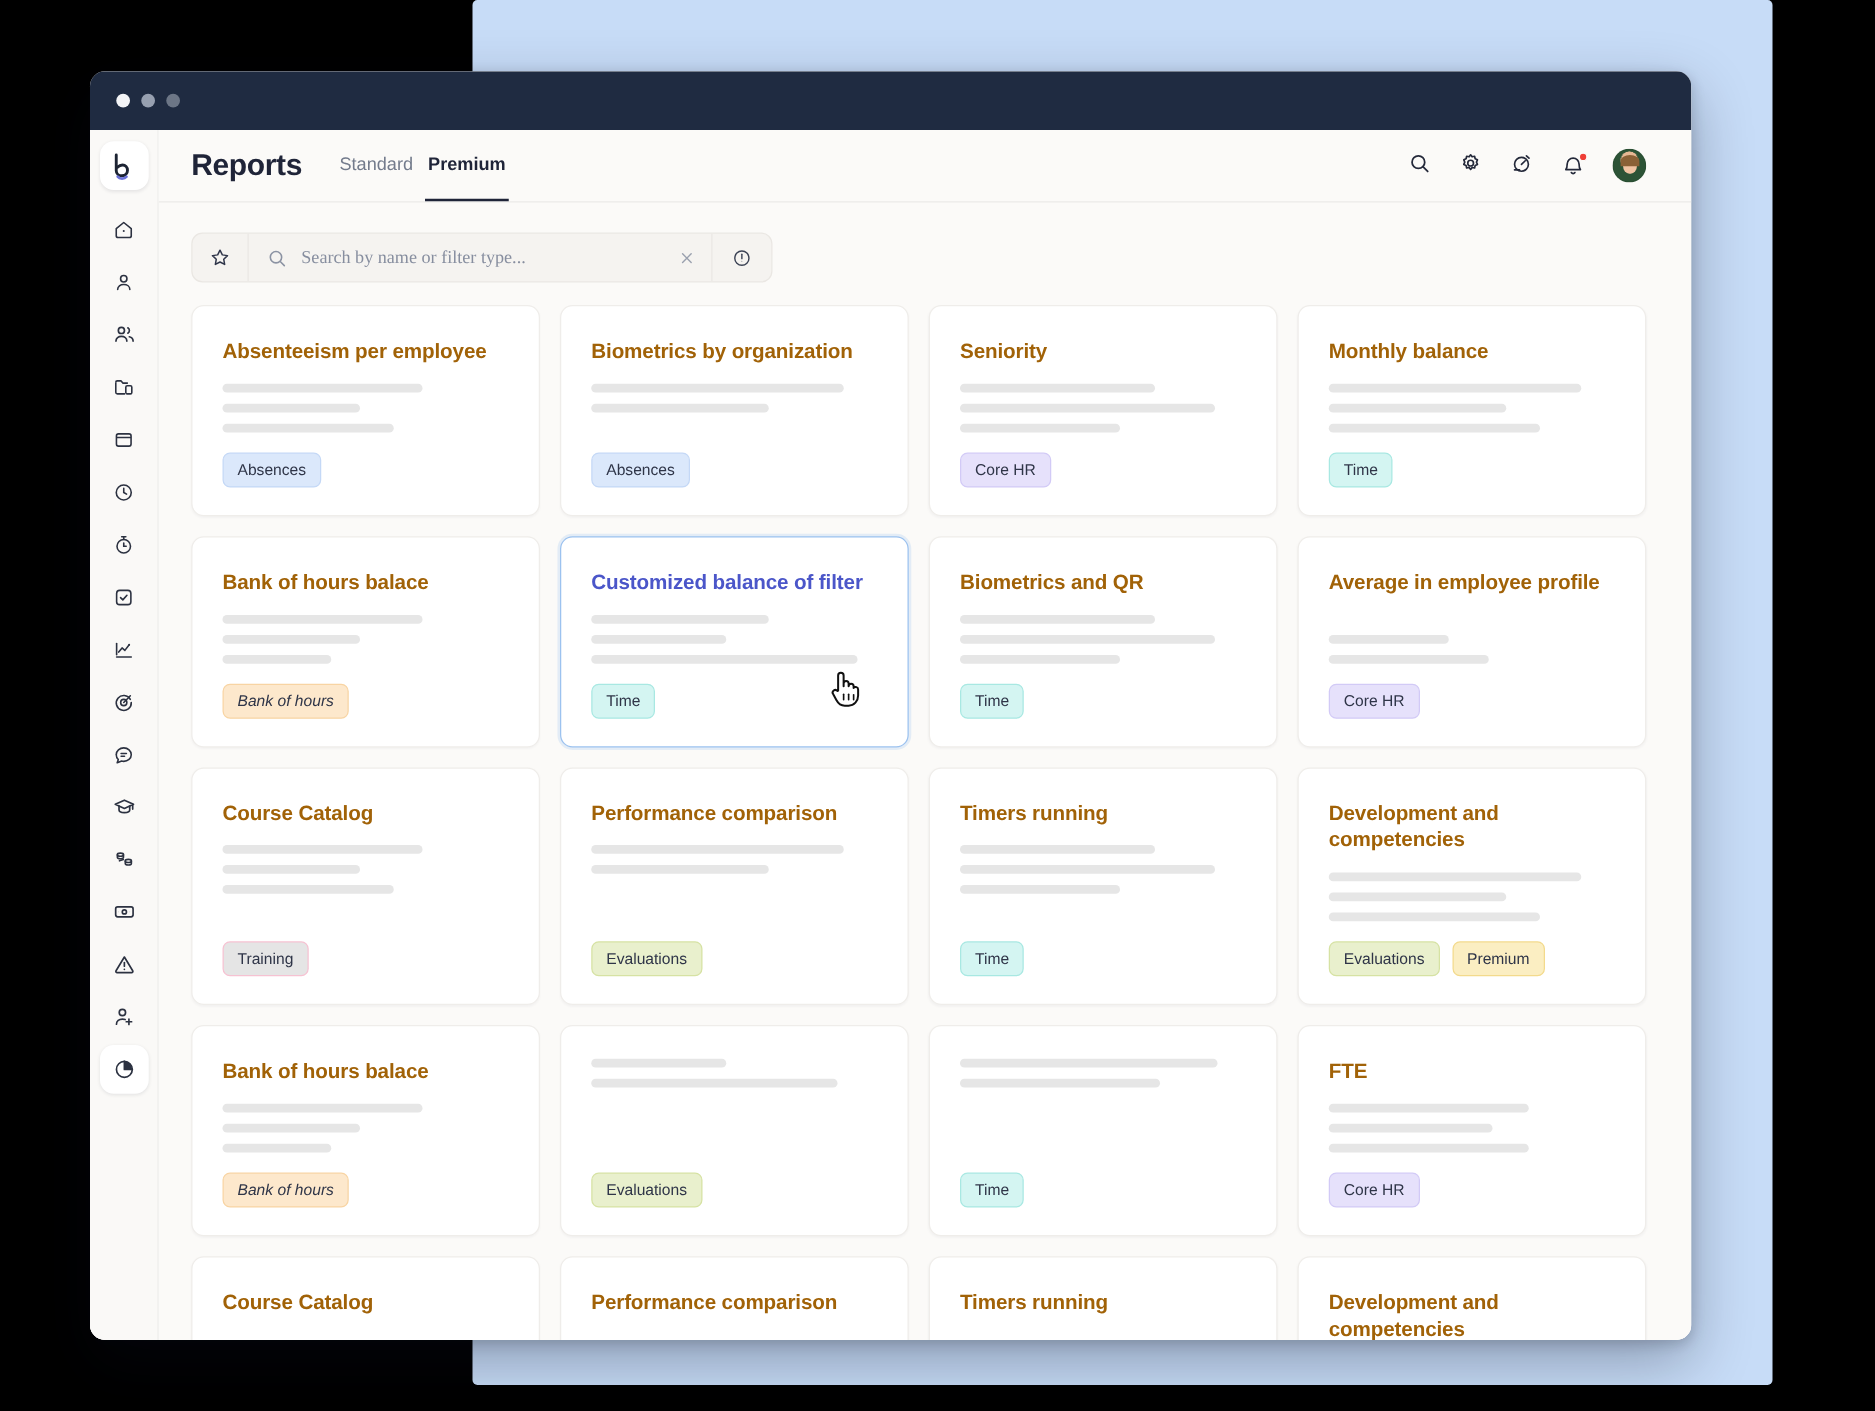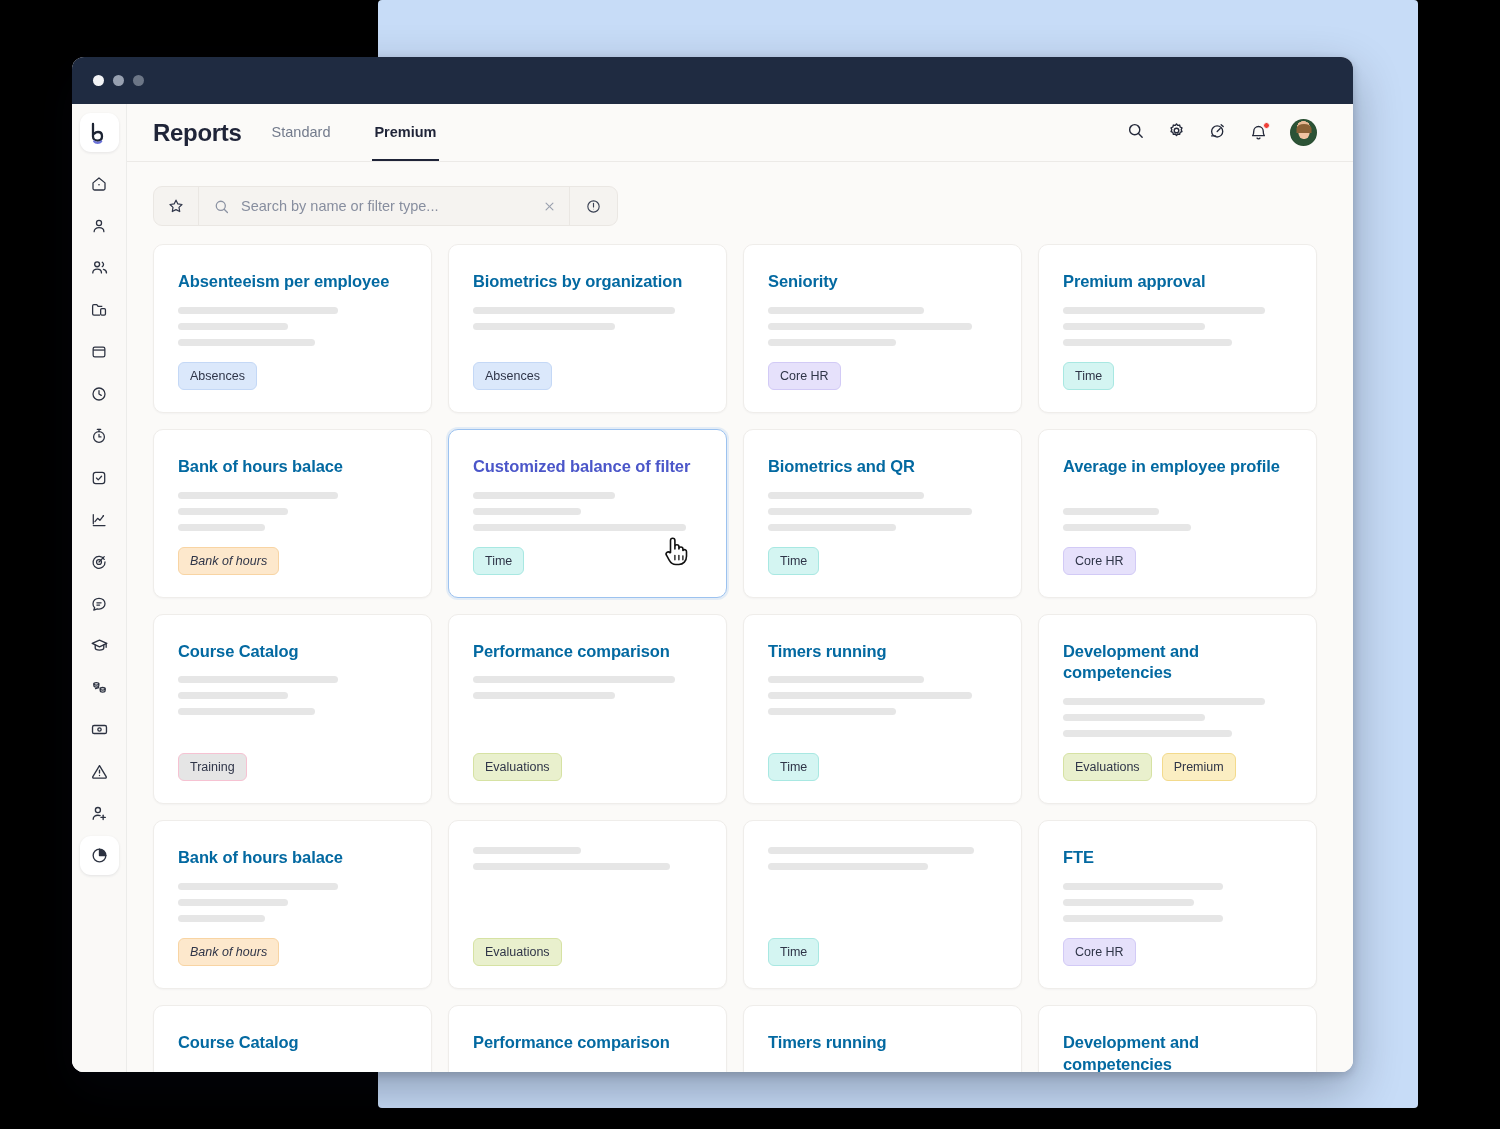--- a/index.html
+++ b/index.html
@@ -85,21 +85,21 @@
     display: flex; align-items: center;
     padding: 0 36px 0 26px;
     border-bottom: 1px solid #eceae7;
     background: #fbfaf8;
   }
   .page-title {
     font-size: 24px; font-weight: 700; color: #1f2438;
     letter-spacing: -0.3px;
     margin-right: 28px;
   }
-  .tabs { display: flex; align-items: flex-end; gap: 40px; height: 100%; }
+  .tabs { display: flex; align-items: flex-end; gap: 8px; height: 100%; }
   .tab {
     font-size: 14.5px; color: #737b8c;
     height: 100%; display: flex; align-items: center;
     padding: 0 2px;
     border-bottom: 2.5px solid transparent;
   }
   .tab.active { color: #1f2438; font-weight: 600; border-bottom-color: #1f2438; }
   .topbar-spacer { flex: 1; }
   .topbar-icons { display: flex; align-items: center; gap: 22px; color: #24293a; }
   .bell-wrap { position: relative; display: flex; }
@@ -143,21 +143,21 @@
     color: #30364a;
   }
   .search-cell {
     flex: 1; display: flex; align-items: center; gap: 11px;
     padding: 0 12px 0 14px;
     border-right: 1px solid #eae7e3;
     color: #8c93a3;
   }
   .search-input {
     flex: 1; border: 0; outline: 0; background: transparent;
-    font-family: Liberation Sans, sans-serif;
+    font-family: Liberation Serif, serif;
     font-size: 14.5px; color: #c2410c;
   }
   .search-input::placeholder { color: #878e9f; }
   .clear-btn { color: #9aa0ae; display: flex; }
   .info-cell {
     width: 47px; display: flex; align-items: center; justify-content: center;
     color: #3b4254;
   }
 
   
@@ -176,21 +176,21 @@
     min-height: 159px;
     display: flex; flex-direction: column;
     box-shadow: 0 1px 2px rgba(20,25,45,0.035);
   }
   .card.selected {
     border: 1.6px solid #9cc2ef;
     box-shadow: 0 0 0 2px rgba(156,194,239,0.25);
     position: relative;
   }
   .card-title {
-    font-size: 16.5px; font-weight: 700; color: #0369a1;
+    font-size: 16.5px; font-weight: 700; color: #a16207;
     line-height: 1.32; letter-spacing: -0.1px;
     margin-bottom: 14px;
   }
   .card.selected .card-title { color: #4b56c9; }
   .lines { display: flex; flex-direction: column; gap: 9px; flex: 1; }
   .ln { height: 7px; border-radius: 4px; background: #e6e6e6; }
   .tags { display: flex; gap: 10px; margin-top: 16px; }
   .tag {
     font-size: 12.5px; padding: 6px 11px; border-radius: 6px;
     border: 1px solid transparent; white-space: nowrap;
@@ -477,21 +477,21 @@
                 <div class="lines">
                   <div class="ln" style="width: 68%;"></div>
                   <div class="ln" style="width: 89%;"></div>
                   <div class="ln" style="width: 56%;"></div>
                 </div>
                 <div class="tags">
                   <span class="tag tag-corehr">Core HR</span>
                 </div>
               </div>
               <div class="card">
-                <div class="card-title">Premium approval</div>
+                <div class="card-title">Monthly balance</div>
                 <div class="lines">
                   <div class="ln" style="width: 88%;"></div>
                   <div class="ln" style="width: 62%;"></div>
                   <div class="ln" style="width: 74%;"></div>
                 </div>
                 <div class="tags">
                   <span class="tag tag-time">Time</span>
                 </div>
               </div>
               <div class="card">

